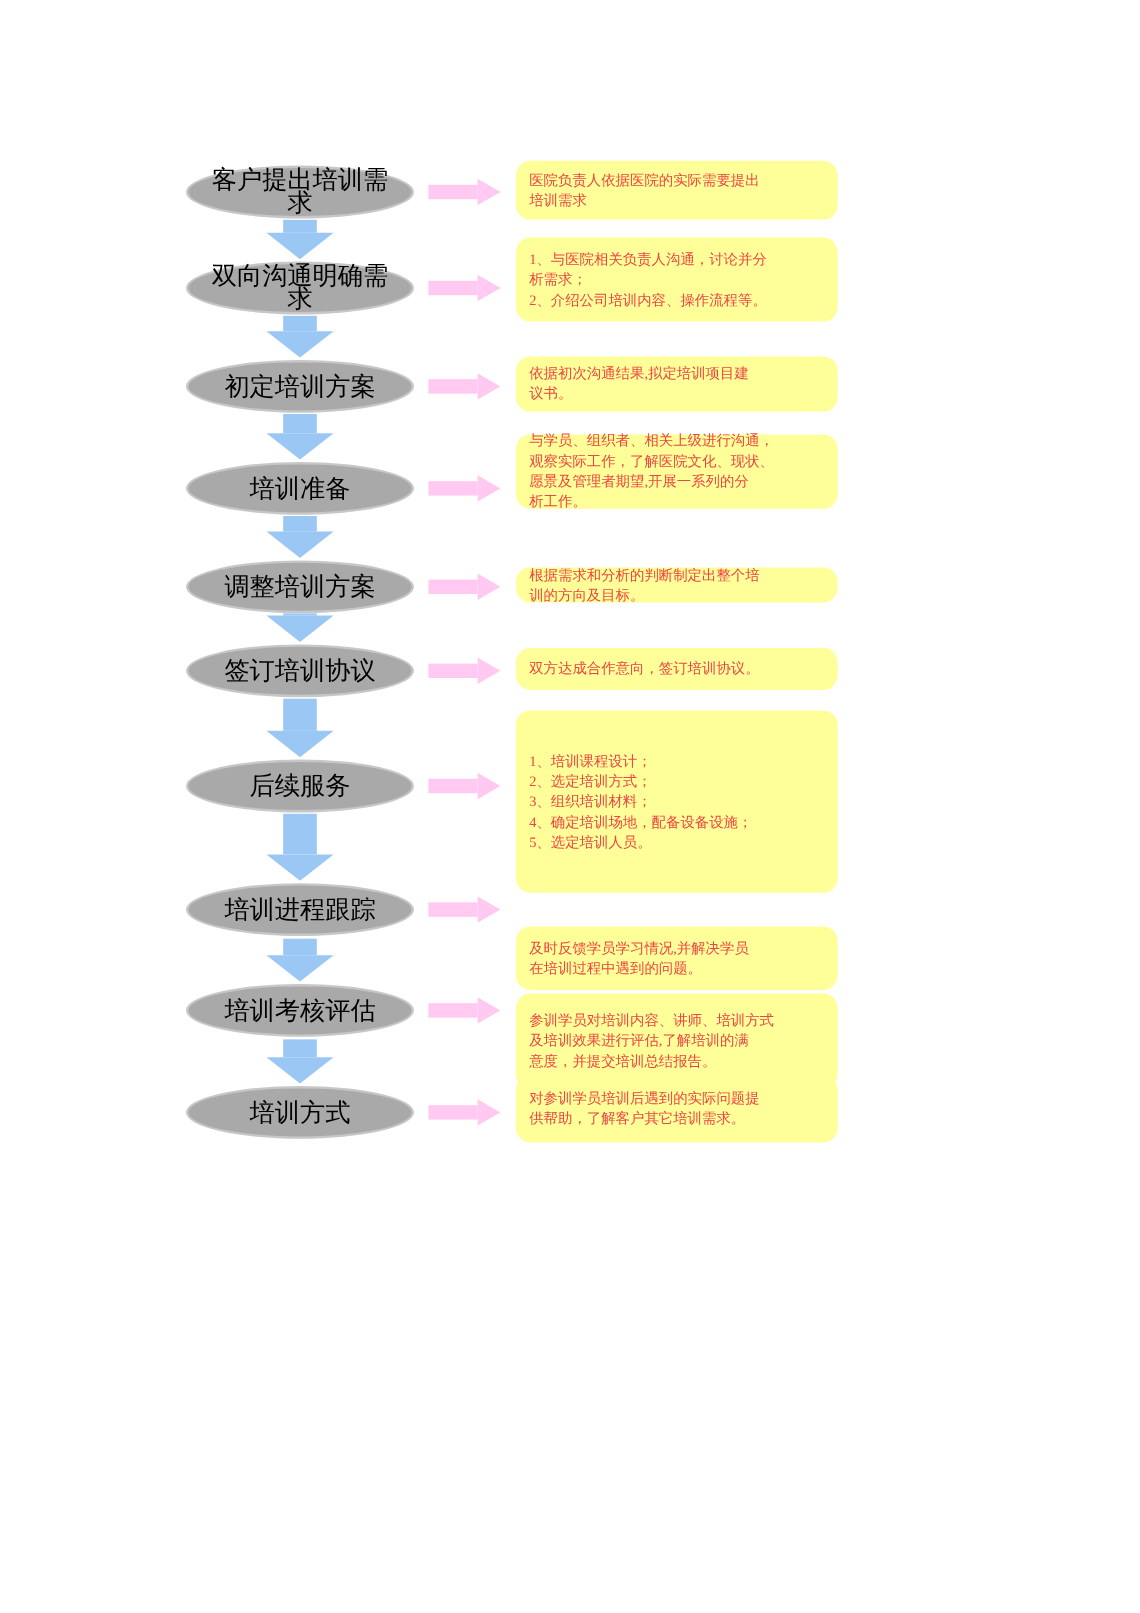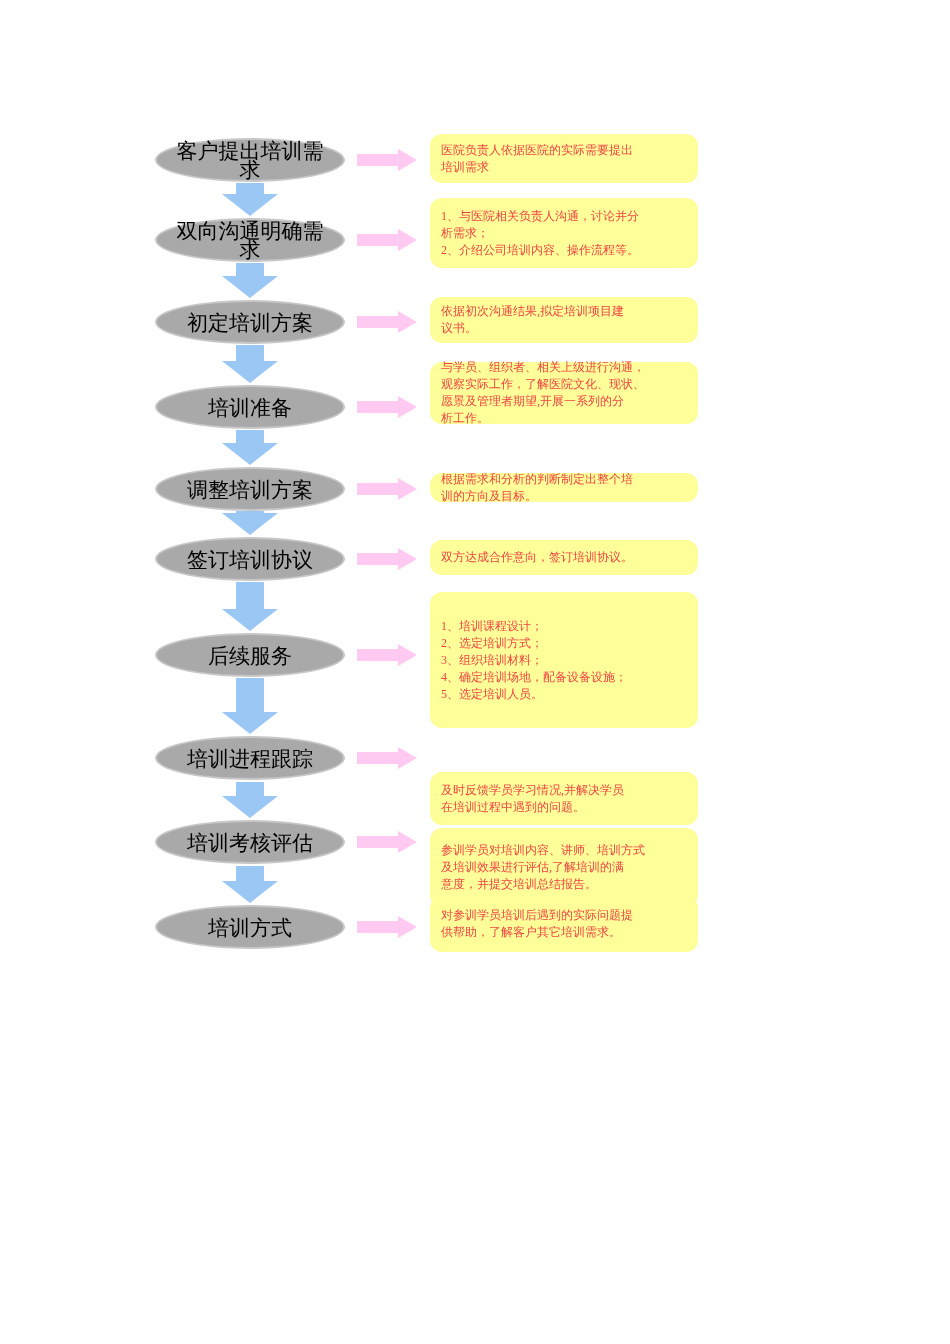--- a/index.html
+++ b/index.html
@@ -207,21 +207,21 @@
       <i class="vhead"></i>
     </div>
 
   <div class="node" style="top:633px">
     <span class="label">后续服务</span>
   </div>
   <div class="rarrow" style="top:644px">
       <i class="shaft"></i>
       <i class="head"></i>
     </div>
-  <div class="note" style="top:592px;height:136px">
+  <div class="note" style="top:592px;height:152px">
     <span class="text">1、培训课程设计；
 2、选定培训方式；
 3、组织培训材料；
 4、确定培训场地，配备设备设施；
 5、选定培训人员。</span>
   </div>
   <div class="darrow" style="top:678px;height:56px">
       <i class="vshaft"></i>
       <i class="vhead"></i>
     </div>

